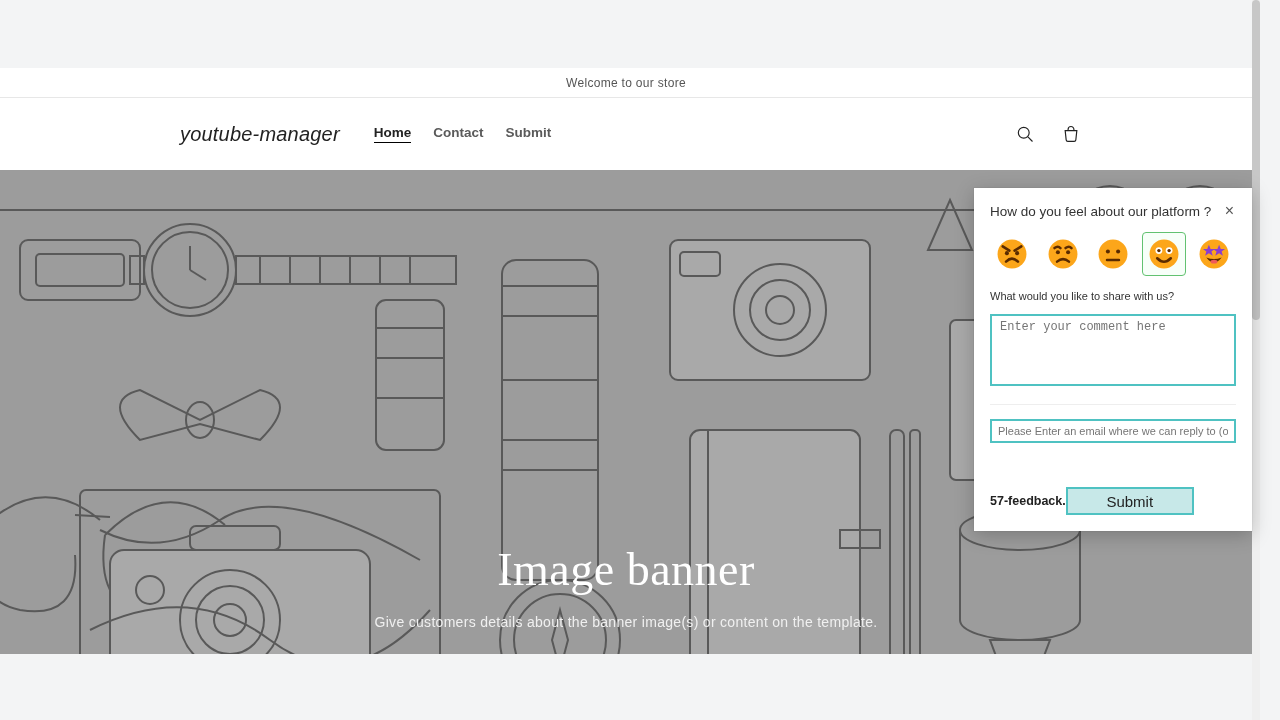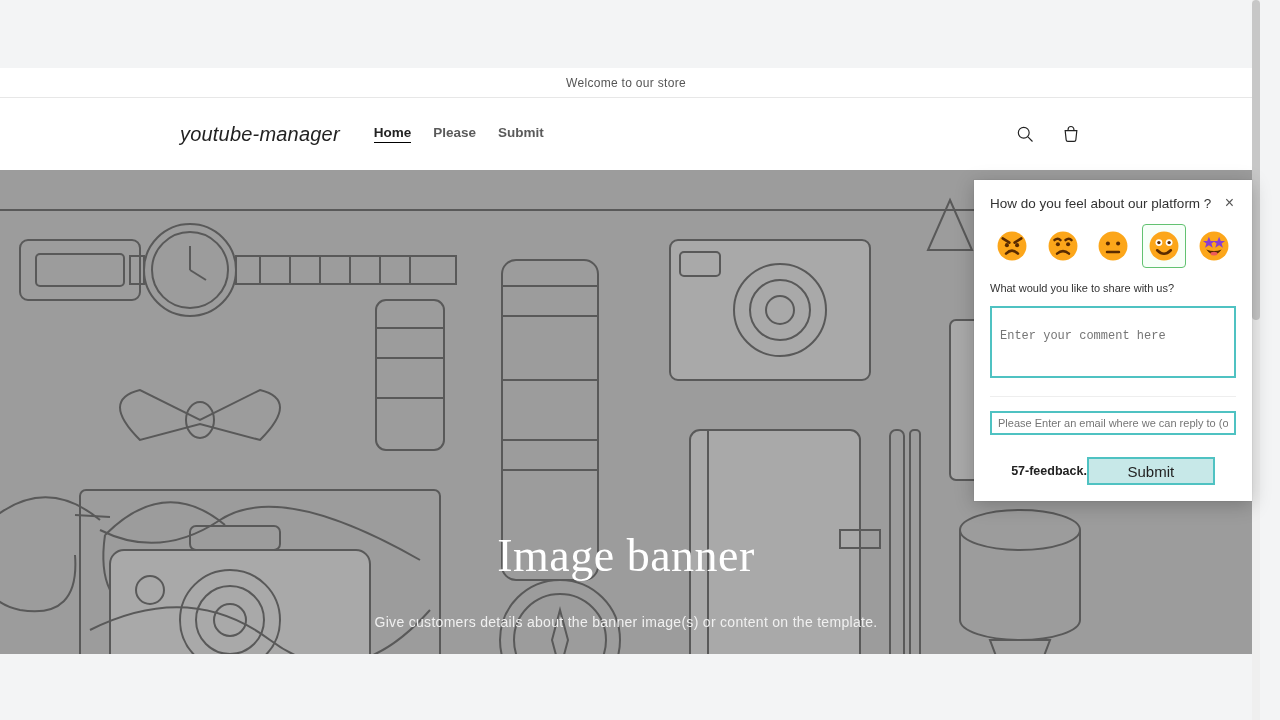--- a/index.html
+++ b/index.html
@@ -24,43 +24,43 @@
   .nav a { font-size: 13.5px; color: #5a5a5a; text-decoration: none; cursor: pointer; }
   .nav a.active { color: #222; border-bottom: 1.5px solid #000; padding-bottom: 2px; }
   .header-icons { position: absolute; right: 170px; top: 50%; transform: translateY(-50%); display: flex; gap: 24px; align-items: center; }
   .icon-btn { width: 22px; height: 22px; display: inline-flex; align-items: center; justify-content: center; cursor: pointer; color: #222; }
   .icon-btn svg { width: 20px; height: 20px; stroke: #222; stroke-width: 1.4; fill: none; }
 
   
   .hero { position: relative; height: 484px; overflow: hidden; }
   .hero-img { position: absolute; inset: 0; background: #8a8a8a; filter: grayscale(100%); }
   .hero-overlay { position: absolute; inset: 0; display: flex; flex-direction: column; align-items: center; justify-content: flex-end; padding-bottom: 24px; color: #fff; }
-  .hero-title { font-size: 46px; font-weight: 400; letter-spacing: .5px; margin-bottom: 32px; font-family: Georgia, 'Times New Roman', serif; }
+  .hero-title { font-size: 46px; font-weight: 400; letter-spacing: .5px; margin-bottom: 18px; font-family: Georgia, 'Times New Roman', serif; }
   .hero-sub { font-size: 14px; letter-spacing: .3px; color: #f0f0f0; }
 
   
   .hero-img svg { width: 100%; height: 100%; }
   .hero-img svg * { stroke: #595959; fill: none; stroke-width: 2; }
   .hero-img svg .fill { fill: #9c9c9c; stroke: none; }
   .hero-img svg .panel { fill: #a9a9a9; stroke: #595959; }
 
   
-  .feedback { position: absolute; right: 8px; top: 180px; width: 278px; background: #fff; box-shadow: 0 4px 18px rgba(0,0,0,.22), 0 0 0 1px rgba(0,0,0,.03); padding: 14px 16px 16px 16px; }
+  .feedback { position: absolute; right: 8px; top: 188px; width: 278px; background: #fff; box-shadow: 0 4px 18px rgba(0,0,0,.22), 0 0 0 1px rgba(0,0,0,.03); padding: 14px 16px 16px 16px; }
   .fb-row1 { display: flex; align-items: center; justify-content: space-between; }
   .fb-q { font-size: 13.5px; color: #333; }
   .fb-close { font-size: 16px; color: #555; cursor: pointer; padding: 0 2px; }
   .emoji-row { display: flex; justify-content: space-between; margin: 12px 0 14px 0; }
   .emoji-cell { width: 44px; height: 44px; display: flex; align-items: center; justify-content: center; border-radius: 4px; cursor: pointer; }
   .emoji-cell.selected { border: 1.5px solid #62c271; background: #f7fff9; }
   .emoji { width: 34px; height: 34px; }
   .fb-q2 { font-size: 11px; color: #333; margin-bottom: 12px; }
-  .fb-textarea { width: 100%; height: 72px; resize: none; border: 2px solid #4fc2c2; font-family: "Courier New", monospace; font-size: 12px; padding: 21px 8px; color: #777; outline: none; position: relative; }
+  .fb-textarea { width: 100%; height: 72px; resize: none; border: 2px solid #4fc2c2; font-family: "Courier New", monospace; font-size: 12px; padding: 4px 8px; color: #777; outline: none; position: relative; }
   .fb-divider { height: 1px; background: #eee; margin: 14px 0; }
   .fb-email { width: 100%; height: 24px; border: 2px solid #4fc2c2; font-size: 11px; padding: 0 6px; color: #777; outline: none; }
-  .fb-bottom { display: flex; align-items: center; justify-content: center; margin-top: 22px; }
+  .fb-bottom { display: flex; align-items: center; justify-content: flex-start; margin-top: 44px; }
   .fb-brand { font-size: 12.5px; font-weight: 700; color: #222; }
   .fb-submit { width: 128px; height: 28px; background: #c7e8e8; border: 2px solid #4fc2c2; font-size: 15px; color: #222; cursor: pointer; }
 
   
   .face circle.bg { fill: #fca61a; }
   .face .eye { fill: #5a2b00; }
   .face .eye-white { fill: #fff; }
   .face .brow { stroke: #5a2b00; stroke-width: 3; fill: none; stroke-linecap: round; }
   .face .mouth { stroke: #5a2b00; stroke-width: 3; fill: none; stroke-linecap: round; }
   .face .mouth-fill { fill: #5a2b00; }
@@ -72,21 +72,21 @@
 
 <div class="page">
   <div class="viewport">
     <div class="store">
       <div class="announcement">Welcome to our store</div>
       <div class="header">
         <div class="logo-skip"></div>
         <div class="logo">youtube-manager</div>
         <nav class="nav">
           <a class="active">Home</a>
-          <a>Please</a>
+          <a>Contact</a>
           <a>Submit</a>
         </nav>
         <div class="header-icons">
           <span class="icon-btn">
             <svg viewBox="0 0 24 24">
                 <circle cx="10.5" cy="10.5" r="6.5"></circle>
                 <line x1="15.5" y1="15.5" x2="21" y2="21"></line>
               </svg>
           </span>
           <span class="icon-btn">

